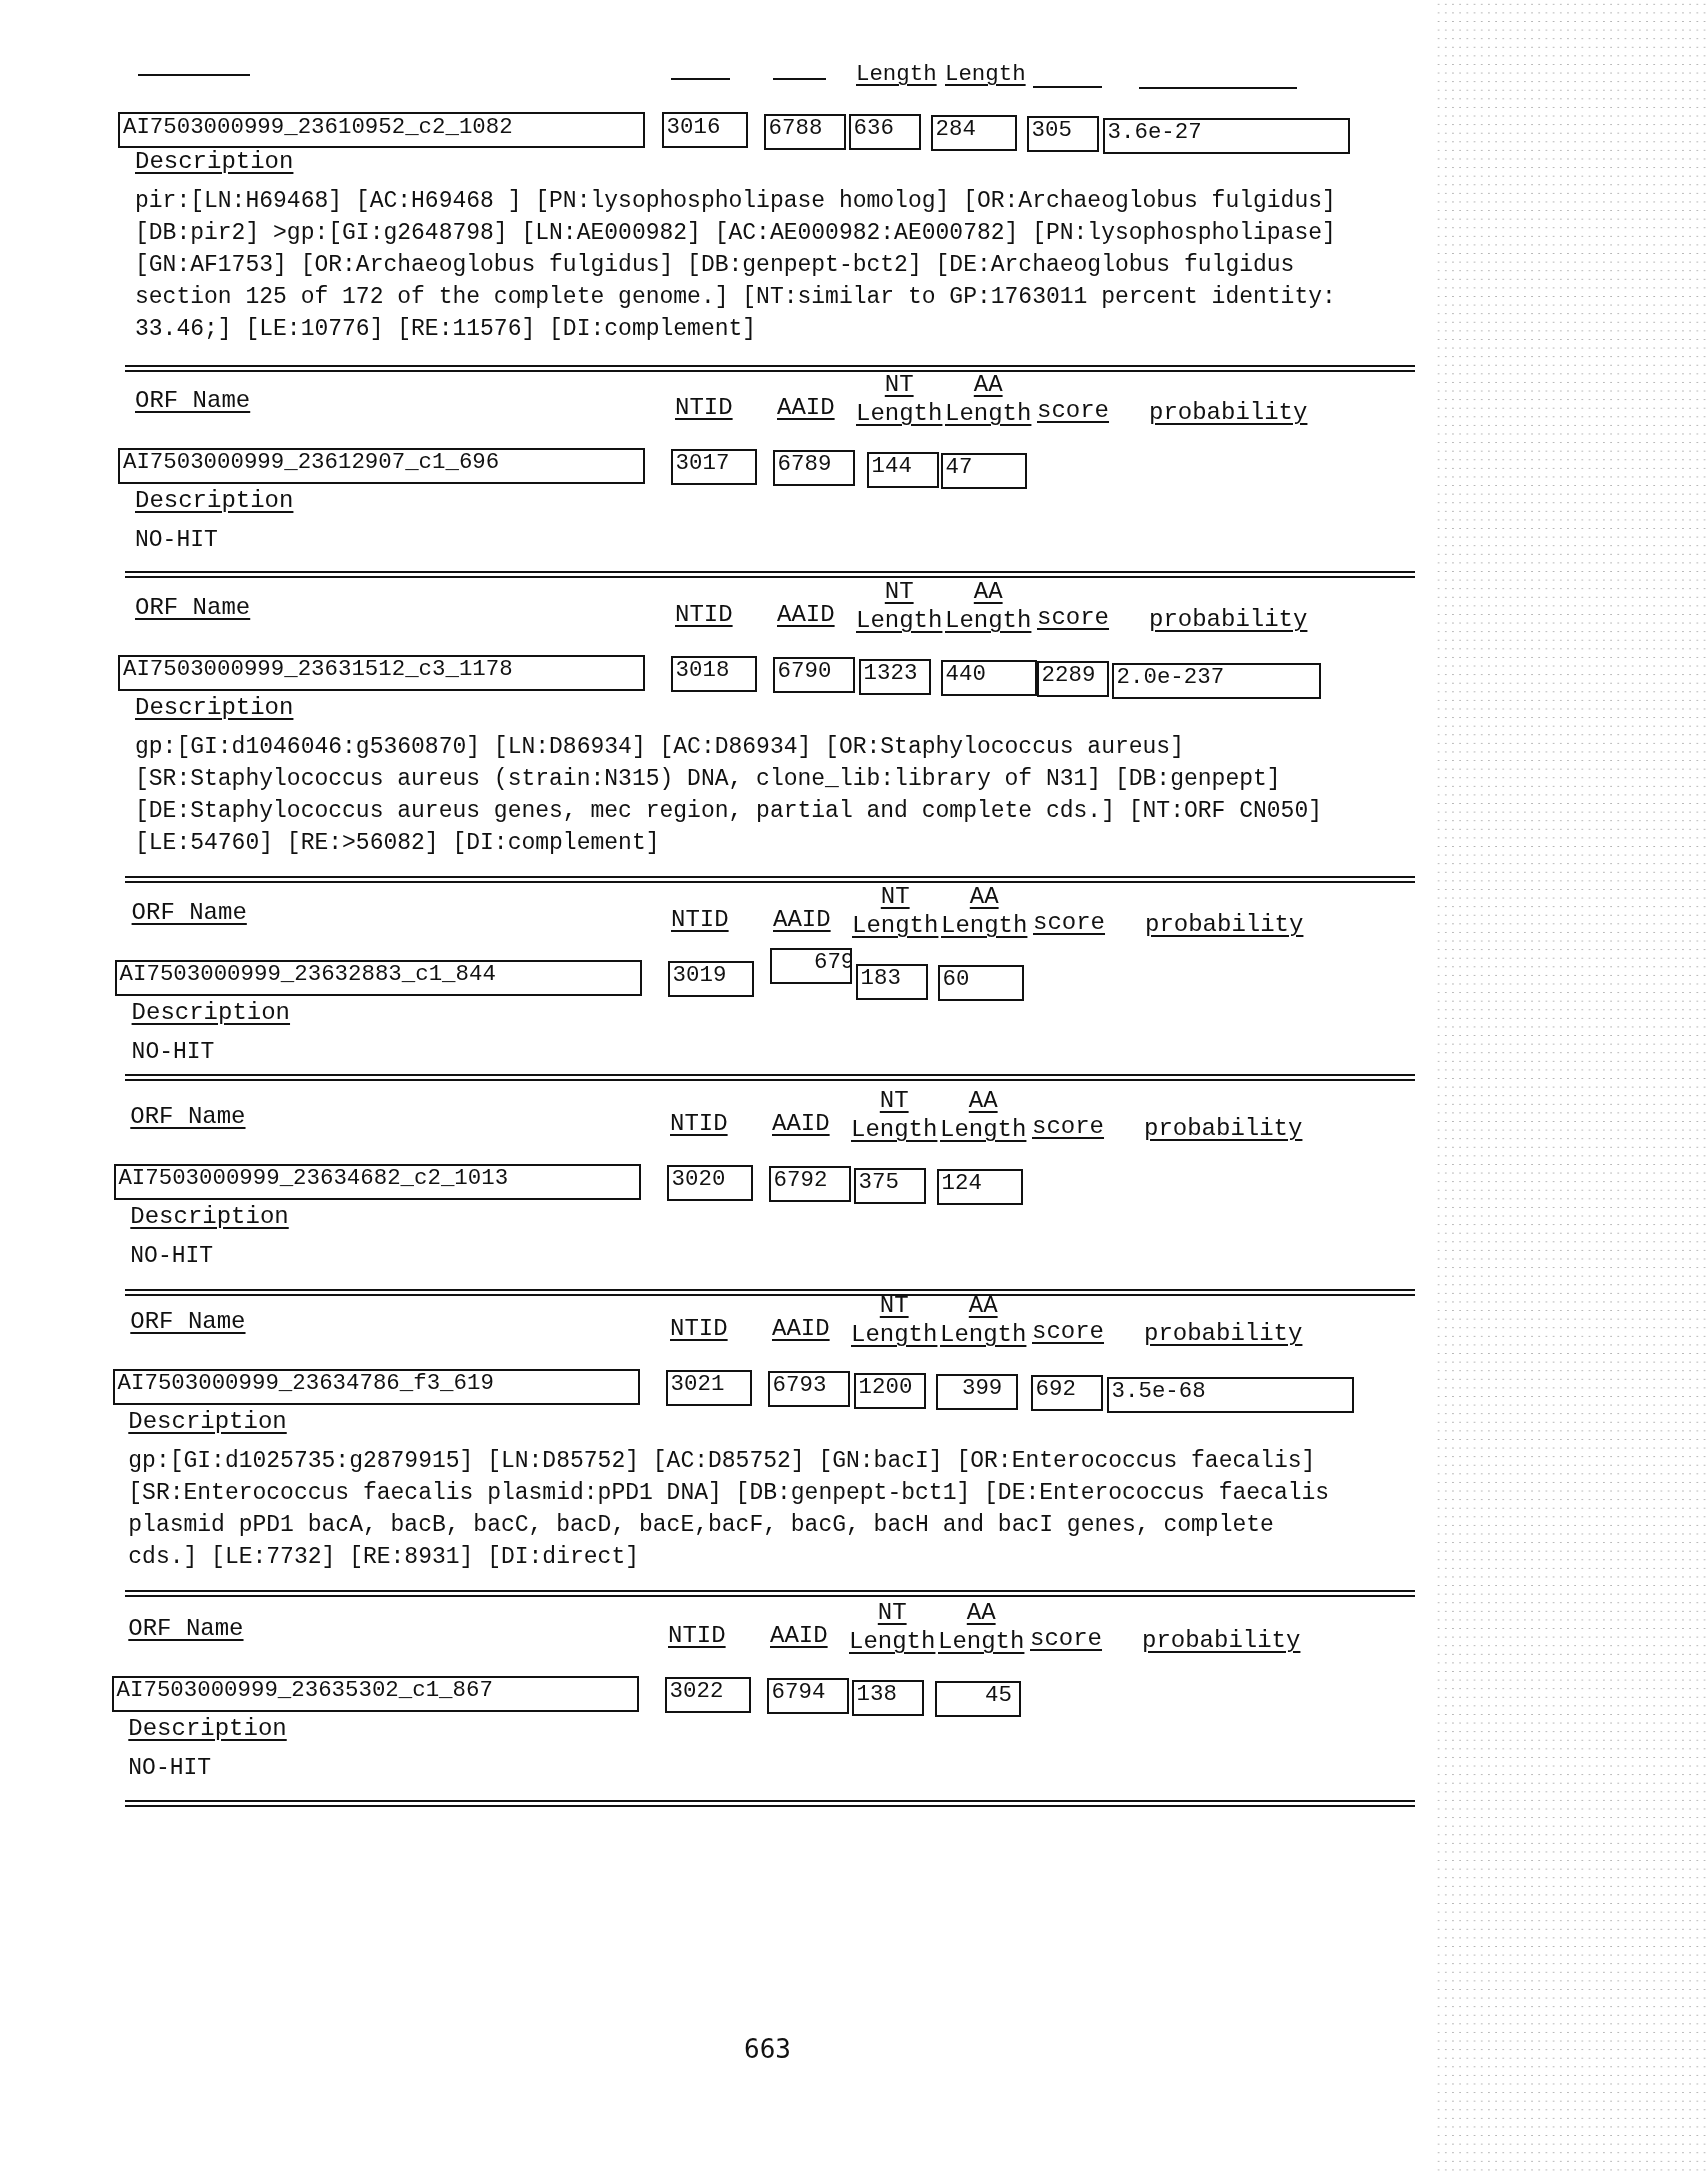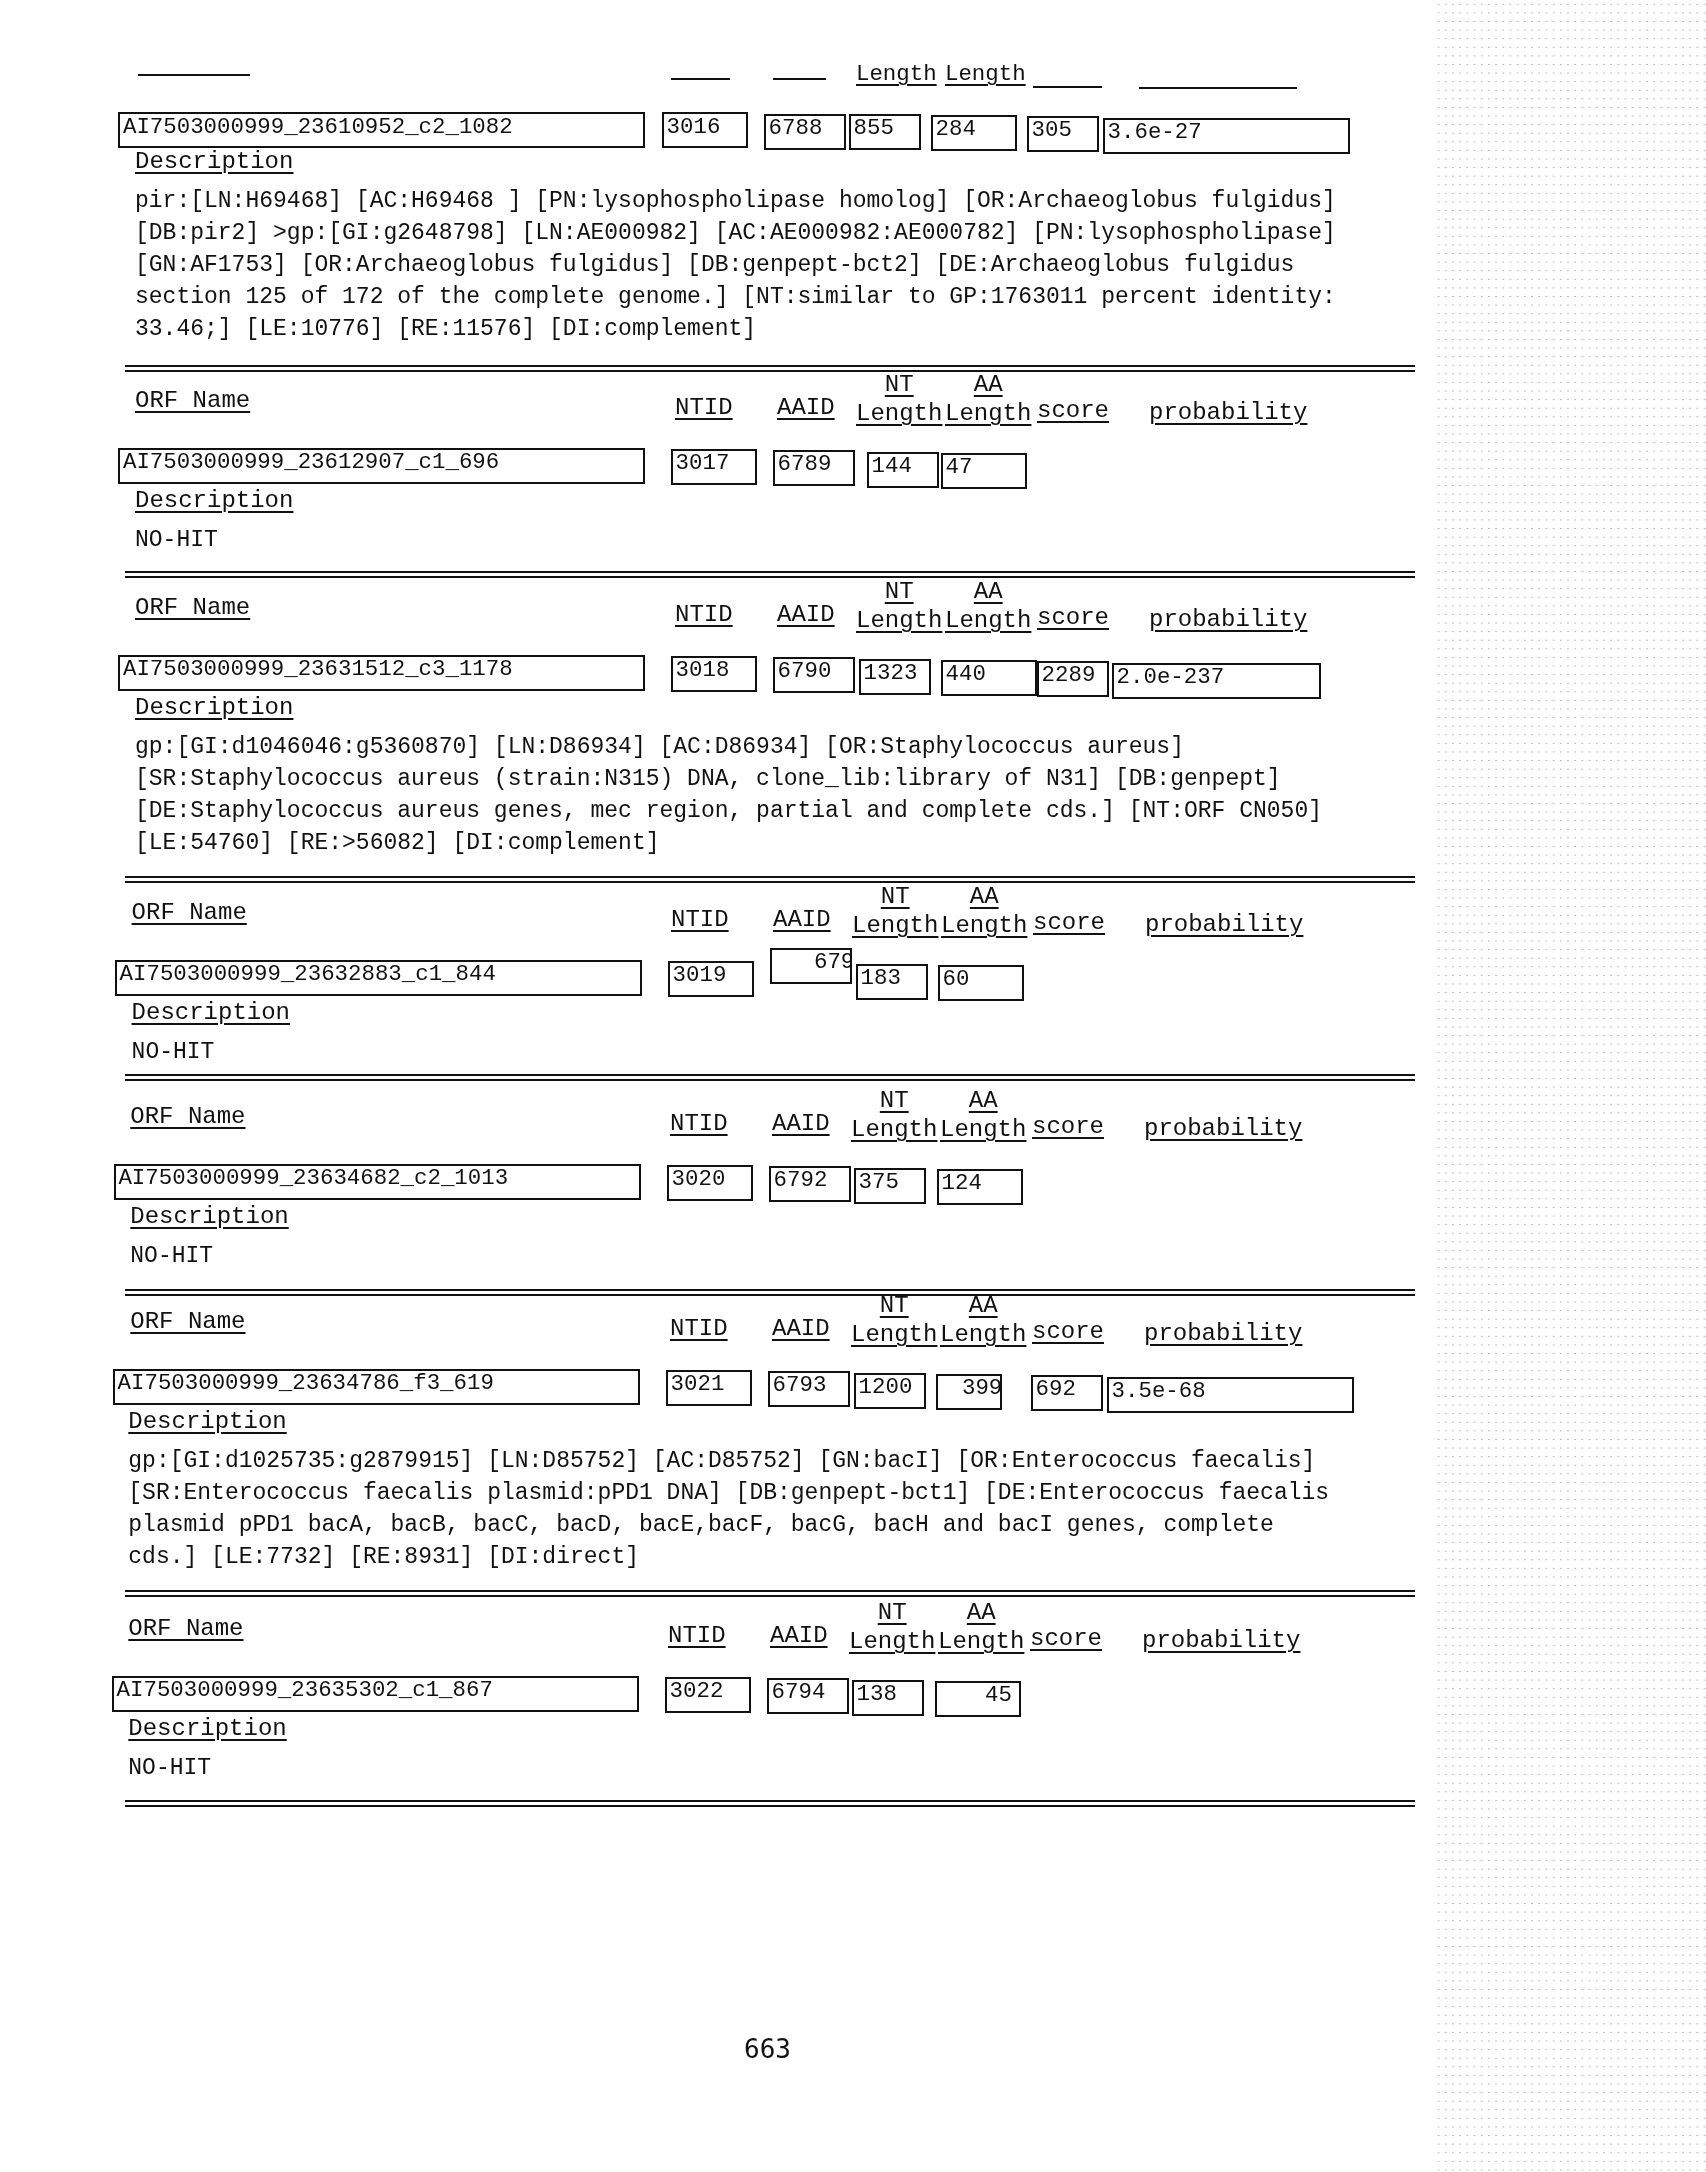--- a/index.html
+++ b/index.html
@@ -47,21 +47,21 @@
     <div class="hdr" style="left:731px;top:-5.3px;font-size:22.4px;">Length</div>
     <div class="hdr" style="left:820px;top:-5.3px;font-size:22.4px;">Length</div>
     <div class="stub-line" style="left:908px;top:20px;width:69px;"></div>
     <div class="stub-line" style="left:1014px;top:21px;width:158px;"></div>
   </div>
 
   <div class="record" style="top:109px;">
     <div class="box" style="left:-6.6px;top:3.3px;width:527px;">AI7503000999_23610952_c2_1082</div>
     <div class="box" style="left:537px;top:3.3px;width:86px;">3016</div>
     <div class="box" style="left:639px;top:4.6px;width:82px;">6788</div>
-    <div class="box" style="left:724px;top:4.6px;width:72px;">855</div>
+    <div class="box" style="left:724px;top:4.6px;width:72px;">636</div>
     <div class="box" style="left:806px;top:6px;width:86px;">284</div>
     <div class="box" style="left:902px;top:7.2px;width:72px;">305</div>
     <div class="box" style="left:978px;top:8.6px;width:247px;">3.6e-27</div>
     <div class="desc-label" style="left:10px;top:39px;">Description</div>
     <div class="desc-text" style="left:10px;top:76px;">pir:[LN:H69468] [AC:H69468 ] [PN:lysophospholipase homolog] [OR:Archaeoglobus fulgidus]
 [DB:pir2] &gt;gp:[GI:g2648798] [LN:AE000982] [AC:AE000982:AE000782] [PN:lysophospholipase]
 [GN:AF1753] [OR:Archaeoglobus fulgidus] [DB:genpept-bct2] [DE:Archaeoglobus fulgidus
 section 125 of 172 of the complete genome.] [NT:similar to GP:1763011 percent identity:
 33.46;] [LE:10776] [RE:11576] [DI:complement]</div>
   </div>
@@ -179,21 +179,21 @@
     <div class="hdr-2" style="left:815px;top:-12px;">
         <span>AA</span>
         <span>Length</span>
       </div>
     <div class="hdr" style="left:907px;top:14.5px;">score</div>
     <div class="hdr" style="left:1019px;top:17px;">probability</div>
     <div class="box" style="left:-12px;top:66px;width:527px;">AI7503000999_23634786_f3_619</div>
     <div class="box" style="left:541px;top:67px;width:86px;">3021</div>
     <div class="box" style="left:643px;top:68px;width:82px;">6793</div>
     <div class="box" style="left:729px;top:70px;width:72px;">1200</div>
-    <div class="box" style="left:811px;top:71px;width:66px;padding-left:24px;">399</div>
+    <div class="box" style="left:811px;top:71px;width:82px;padding-left:24px;">399</div>
     <div class="box" style="left:906px;top:72px;width:72px;">692</div>
     <div class="box" style="left:982px;top:74px;width:247px;">3.5e-68</div>
     <div class="desc-label" style="left:3.3px;top:105px;">Description</div>
     <div class="desc-text" style="left:3.3px;top:142px;">gp:[GI:d1025735:g2879915] [LN:D85752] [AC:D85752] [GN:bacI] [OR:Enterococcus faecalis]
 [SR:Enterococcus faecalis plasmid:pPD1 DNA] [DB:genpept-bct1] [DE:Enterococcus faecalis
 plasmid pPD1 bacA, bacB, bacC, bacD, bacE,bacF, bacG, bacH and bacI genes, complete
 cds.] [LE:7732] [RE:8931] [DI:direct]</div>
   </div>
   <div class="rule" style="top:1590px;"></div>
 

